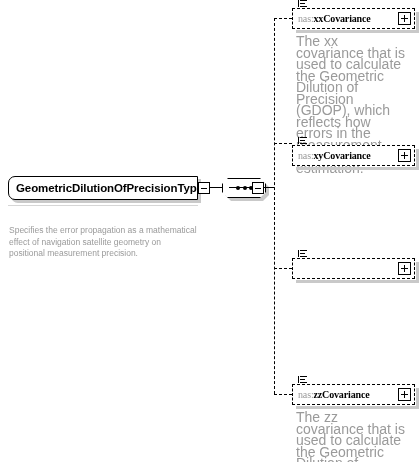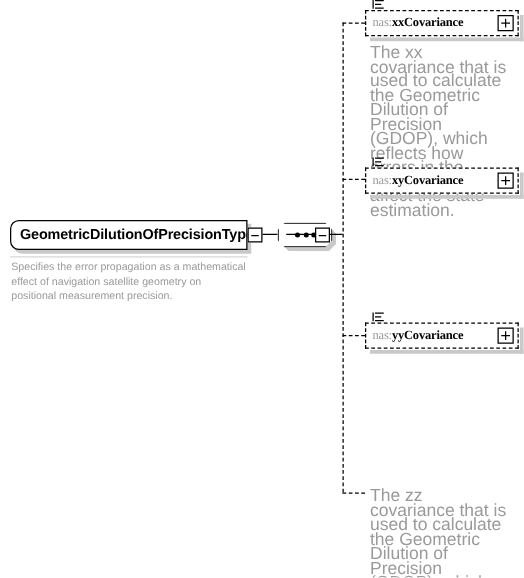--- a/index.html
+++ b/index.html
@@ -43,21 +43,21 @@
     white-space: nowrap;
   }
   .type-doc {
     box-sizing: border-box;
     width: 190px;
     margin-top: 5px;
     font-size: 8.5px;
     line-height: 11.5px;
     color: #9a9a9a;
     border-top: 1px solid #d6d6d6;
-    padding-top: 2px;
+    padding-top: 19px;
     padding-left: 1px;
   }
 
   
   .collapse-ctrl {
     position: absolute;
     left: 198px;
     top: 182px;
     width: 12px;
     height: 12px;
@@ -322,39 +322,47 @@
         <span></span>
         <span></span>
         <span></span>
       </div>
     <span class="elem-label"><span class="elem-ns">nas:</span><span class="elem-name">xxCovariance</span></span>
     <div class="elem-expand"></div>
   </div>
   <div class="elem-doc">The xx covariance that is used to calculate the Geometric Dilution of Precision (GDOP), which reflects how errors in the measurement affect the state estimation.</div>
 </div>
 
-<div class="elem-block" style="top:134px;">
+<div class="elem-block" style="top:145px;">
   <div class="elem-box">
     <div class="elem-hint">
         <span></span>
         <span></span>
         <span></span>
       </div>
     <span class="elem-label"><span class="elem-ns">nas:</span><span class="elem-name">xyCovariance</span></span>
     <div class="elem-expand"></div>
   </div>
 </div>
 
 <div class="elem-block" style="top:258px;">
   <div class="elem-box">
     <div class="elem-hint">
         <span></span>
         <span></span>
         <span></span>
       </div>
-    <span class="elem-label"><span class="elem-ns">nas:</span><span class="elem-name">yyCovariance</span></span>
     <div class="elem-expand"></div>
   </div>
 </div>
 
 <div class="elem-block" style="top:384px;">
+  <div class="elem-box">
+    <div class="elem-hint">
+        <span></span>
+        <span></span>
+        <span></span>
+      </div>
+    <span class="elem-label"><span class="elem-ns">nas:</span><span class="elem-name">zzCovariance</span></span>
+    <div class="elem-expand"></div>
+  </div>
   <div class="elem-doc">The zz covariance that is used to calculate the Geometric Dilution of Precision (GDOP), which reflects how errors in the measurement affect the state estimation.</div>
 </div>
 
 </body></html>

